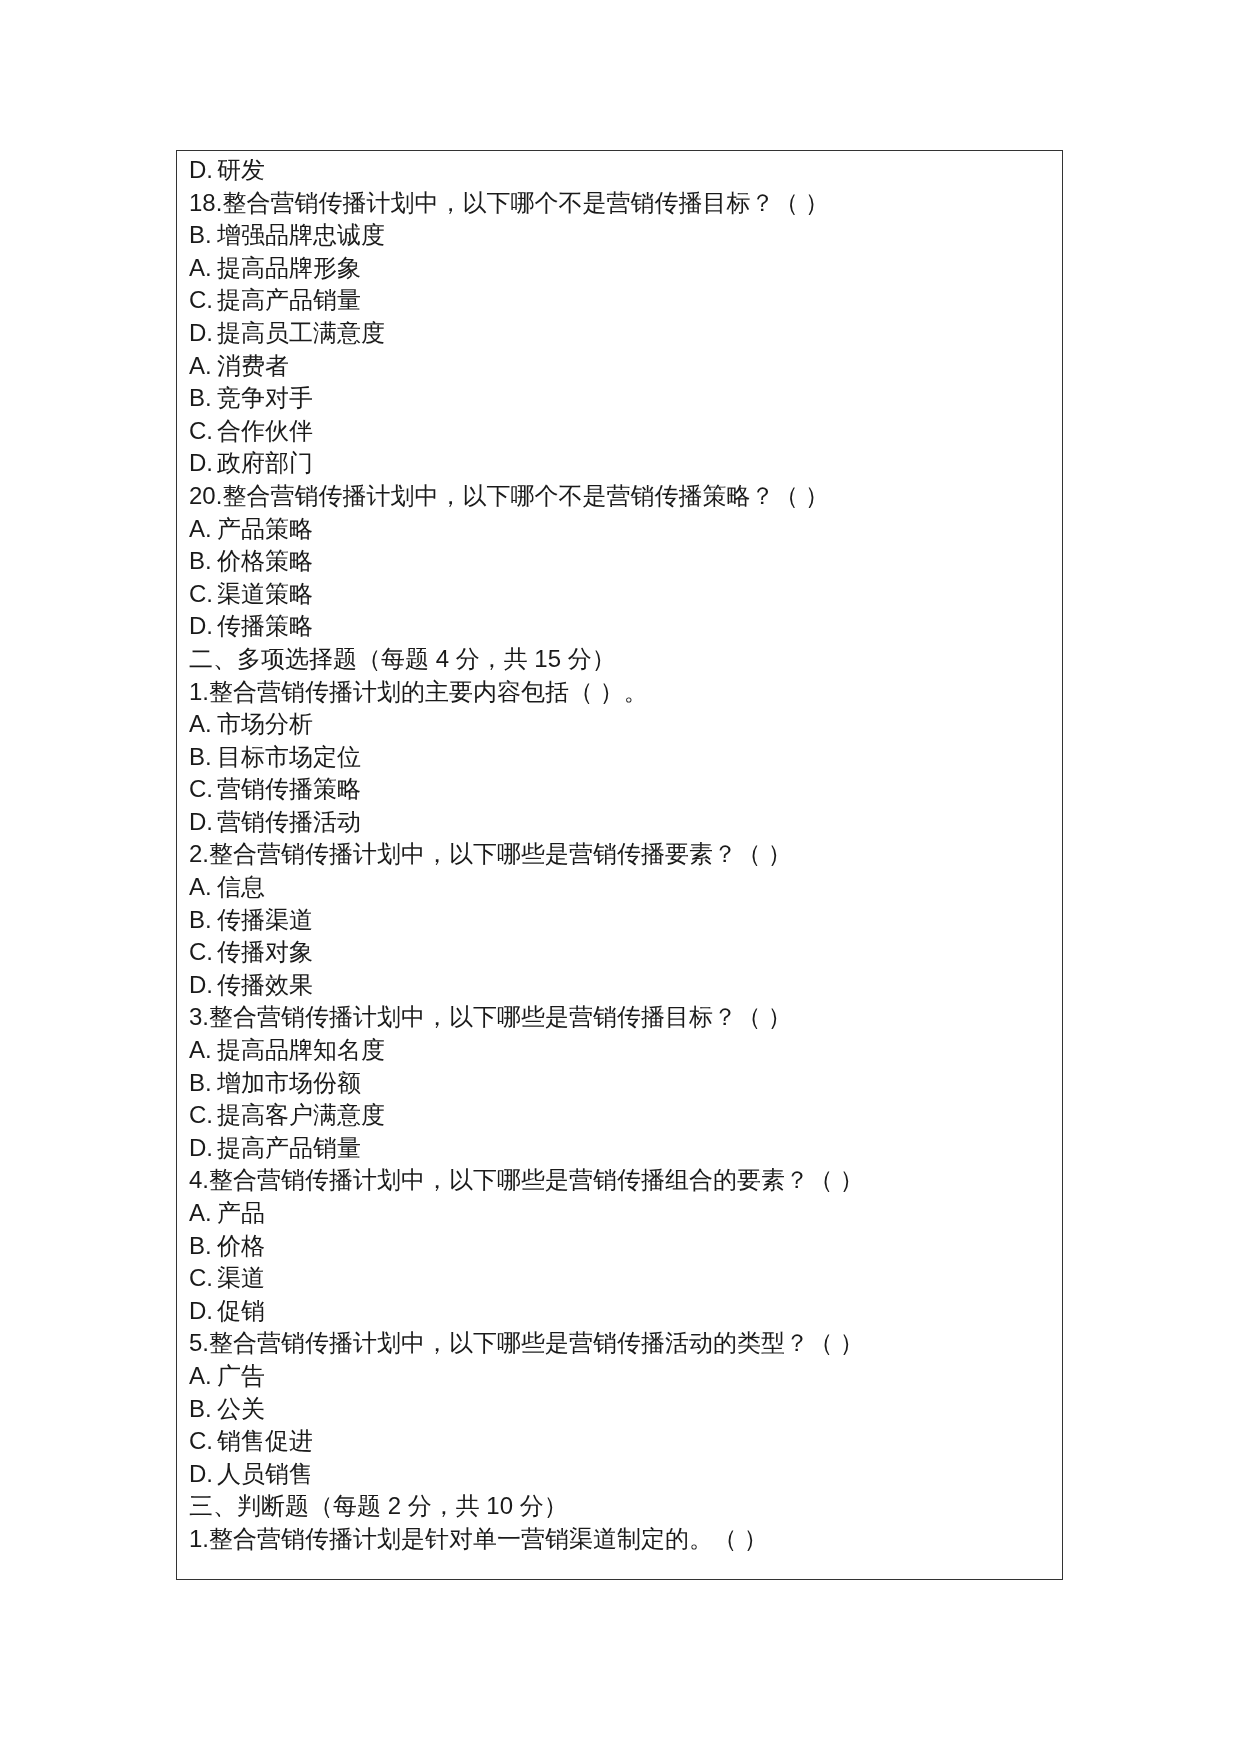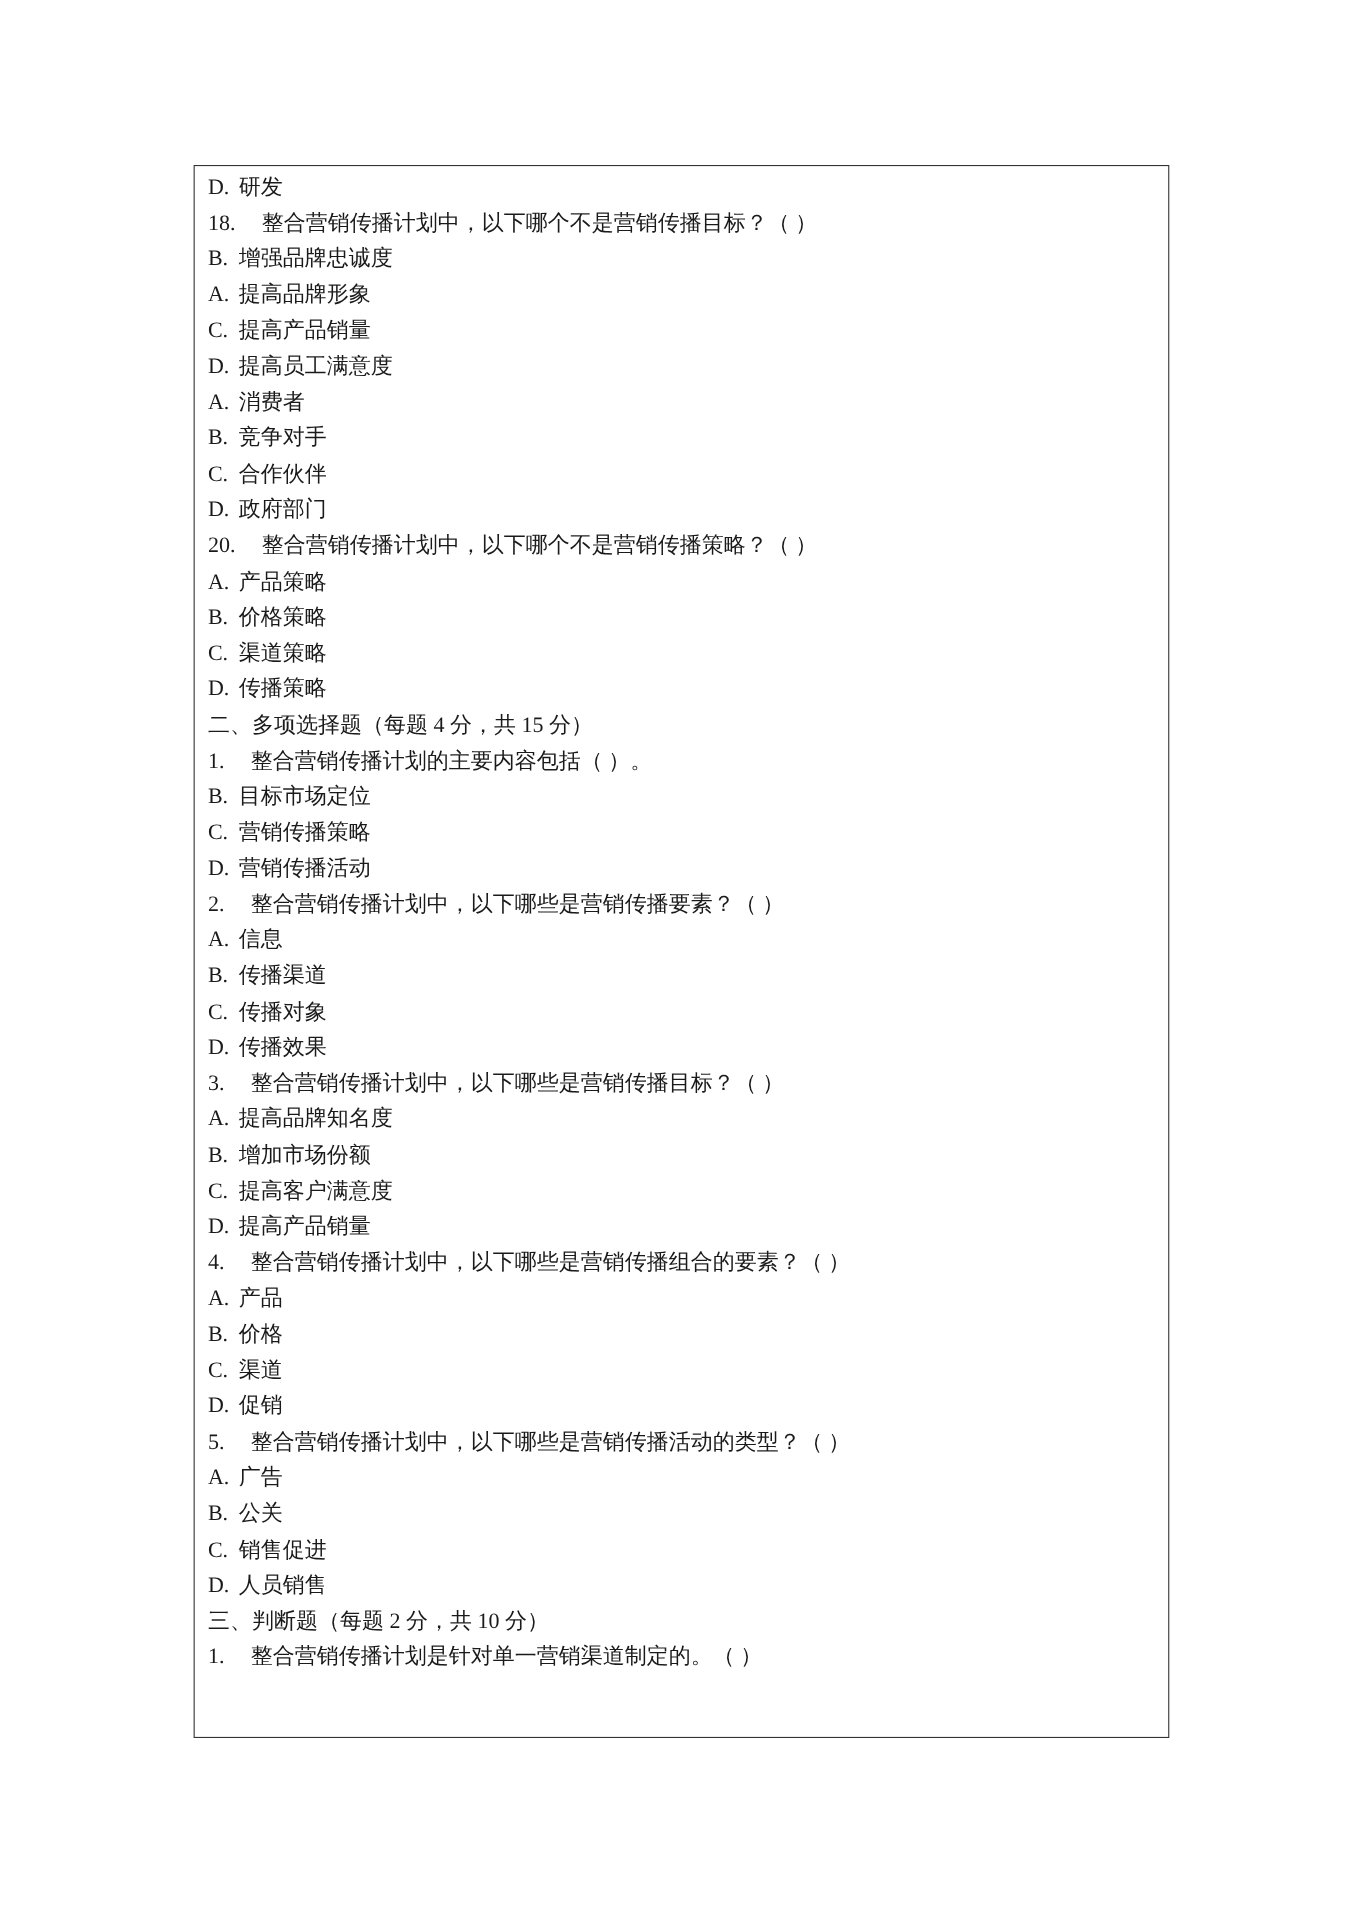--- a/index.html
+++ b/index.html
@@ -12,27 +12,27 @@
     box-sizing: border-box;
   }
   .lines {
     position: absolute;
     left: 12px; top: 3px;
     margin: 0; padding: 0; list-style: none;
   }
   .line {
     height: 32.6px;
     line-height: 32.6px;
-    font-family: Liberation Serif, serif;
-    font-size: 20px;
+    font-family: Liberation Sans, sans-serif;
+    font-size: 24px;
     color: #1a1a1a;
     white-space: nowrap;
   }
   .line .label { display: inline-block; min-width: 28px; }
-  .line.q .label { min-width: 0; margin-right: 24px; }
+  .line.q .label { min-width: 0; margin-right: 0; }
   .line.section { color: #1a1a1a; }
 </style>
 </head>
 <body>
 
 <div class="frame">
   <ul class="lines" id="lines">
       <li class="line opt"><span class="label">D.</span><span class="text">研发</span></li>
       <li class="line q"><span class="label">18.</span><span class="text">整合营销传播计划中，以下哪个不是营销传播目标？（ ）</span></li>
       <li class="line opt"><span class="label">B.</span><span class="text">增强品牌忠诚度</span></li>
@@ -43,20 +43,21 @@
       <li class="line opt"><span class="label">B.</span><span class="text">竞争对手</span></li>
       <li class="line opt"><span class="label">C.</span><span class="text">合作伙伴</span></li>
       <li class="line opt"><span class="label">D.</span><span class="text">政府部门</span></li>
       <li class="line q"><span class="label">20.</span><span class="text">整合营销传播计划中，以下哪个不是营销传播策略？（ ）</span></li>
       <li class="line opt"><span class="label">A.</span><span class="text">产品策略</span></li>
       <li class="line opt"><span class="label">B.</span><span class="text">价格策略</span></li>
       <li class="line opt"><span class="label">C.</span><span class="text">渠道策略</span></li>
       <li class="line opt"><span class="label">D.</span><span class="text">传播策略</span></li>
       <li class="line section"><span class="text">二、多项选择题（每题 4 分，共 15 分）</span></li>
       <li class="line q"><span class="label">1.</span><span class="text">整合营销传播计划的主要内容包括（ ）。</span></li>
+      <li class="line opt"><span class="label">A.</span><span class="text">市场分析</span></li>
       <li class="line opt"><span class="label">B.</span><span class="text">目标市场定位</span></li>
       <li class="line opt"><span class="label">C.</span><span class="text">营销传播策略</span></li>
       <li class="line opt"><span class="label">D.</span><span class="text">营销传播活动</span></li>
       <li class="line q"><span class="label">2.</span><span class="text">整合营销传播计划中，以下哪些是营销传播要素？（ ）</span></li>
       <li class="line opt"><span class="label">A.</span><span class="text">信息</span></li>
       <li class="line opt"><span class="label">B.</span><span class="text">传播渠道</span></li>
       <li class="line opt"><span class="label">C.</span><span class="text">传播对象</span></li>
       <li class="line opt"><span class="label">D.</span><span class="text">传播效果</span></li>
       <li class="line q"><span class="label">3.</span><span class="text">整合营销传播计划中，以下哪些是营销传播目标？（ ）</span></li>
       <li class="line opt"><span class="label">A.</span><span class="text">提高品牌知名度</span></li>

